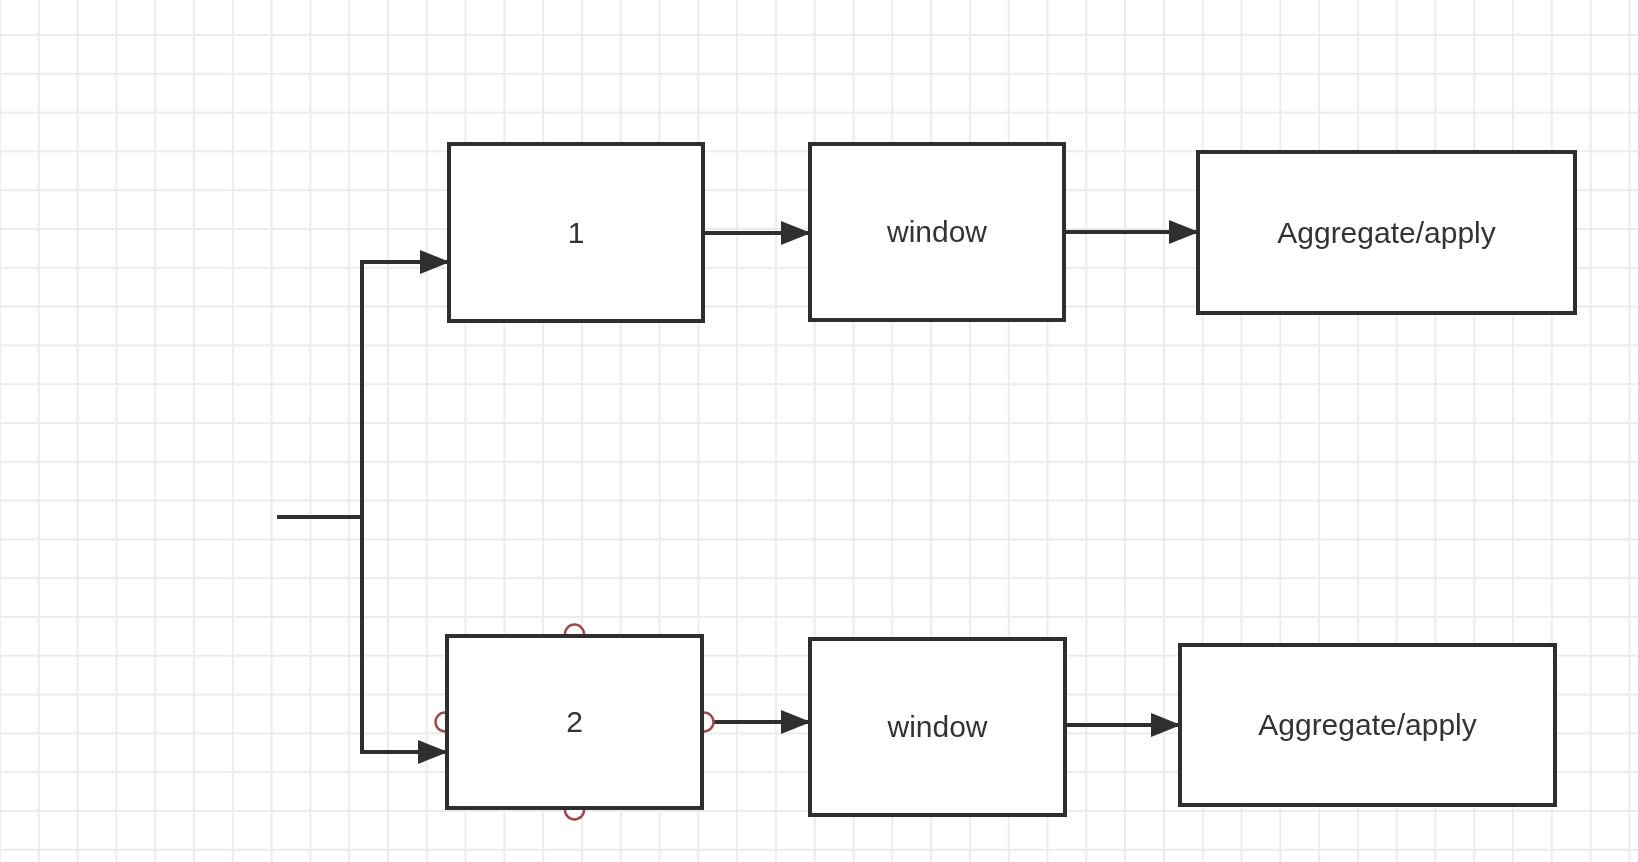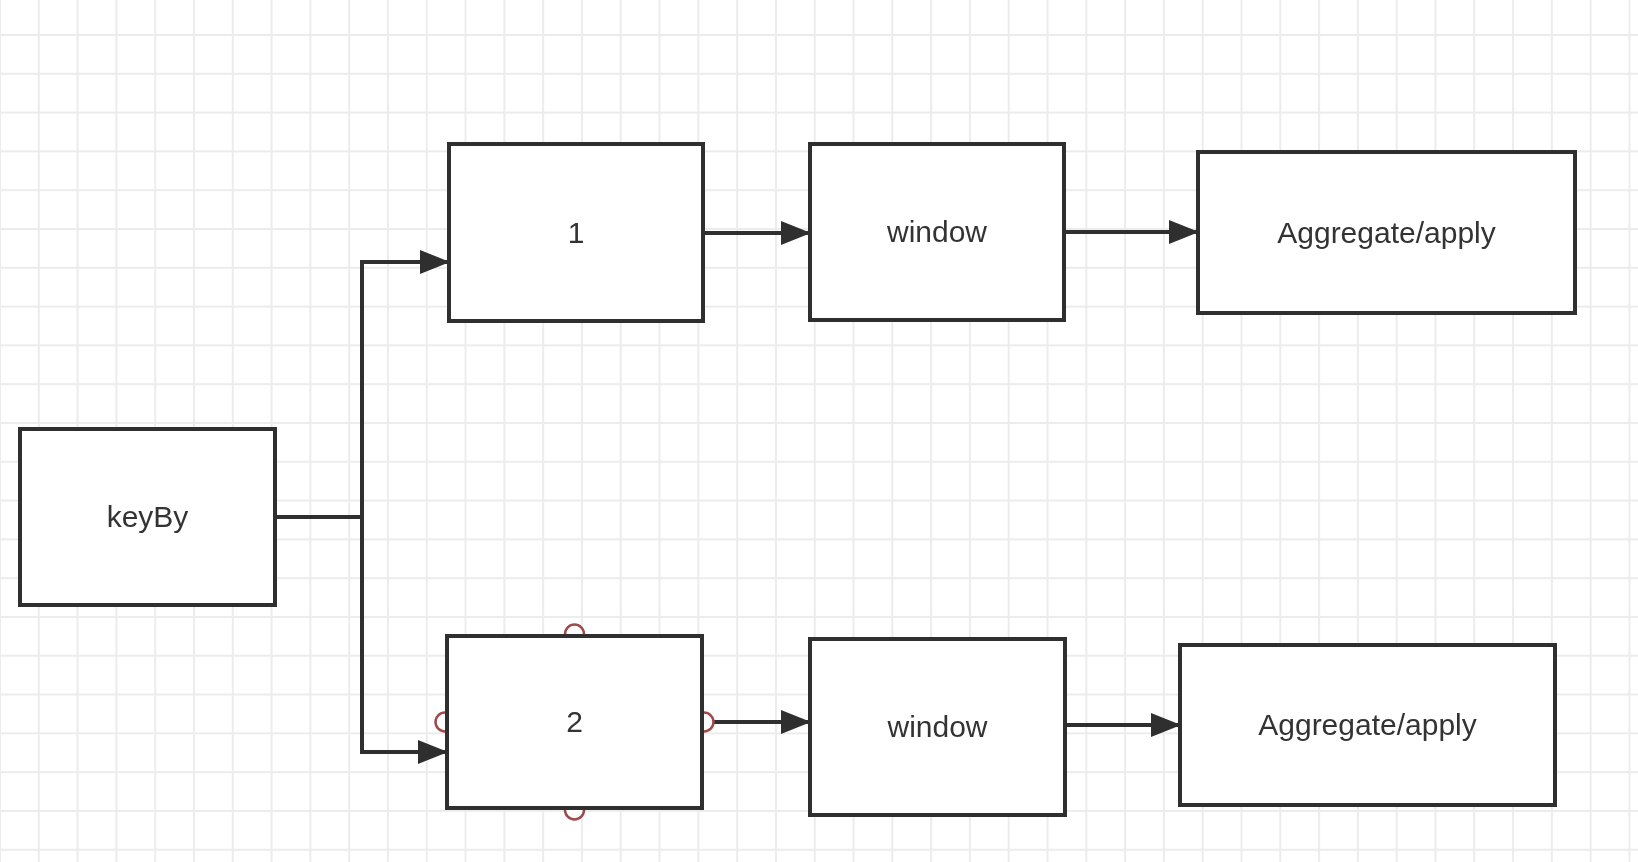--- a/index.html
+++ b/index.html
@@ -82,23 +82,20 @@
     <path class="edge" d="M704,722 L808,722" marker-end="url(#arrow)"></path>
 
     <path class="edge" d="M1067,725 L1178,725" marker-end="url(#arrow)"></path>
 
     <circle class="handle" cx="574.5" cy="634" r="9.5"></circle>
     <circle class="handle" cx="445" cy="722" r="9.5"></circle>
     <circle class="handle" cx="704" cy="722" r="9.5"></circle>
     <circle class="handle" cx="574.5" cy="810" r="9.5"></circle>
   </svg>
 
-  <div class="node" style="left:18px; top:427px; width:259px; height:180px;">
-    <span>keyBy</span>
-  </div>
 
   <div class="node" style="left:447px; top:142px; width:258px; height:181px;">
     <span>1</span>
   </div>
 
   <div class="node" style="left:808px; top:142px; width:258px; height:180px;">
     <span>window</span>
   </div>
 
   <div class="node" style="left:1196px; top:150px; width:381px; height:165px;">

